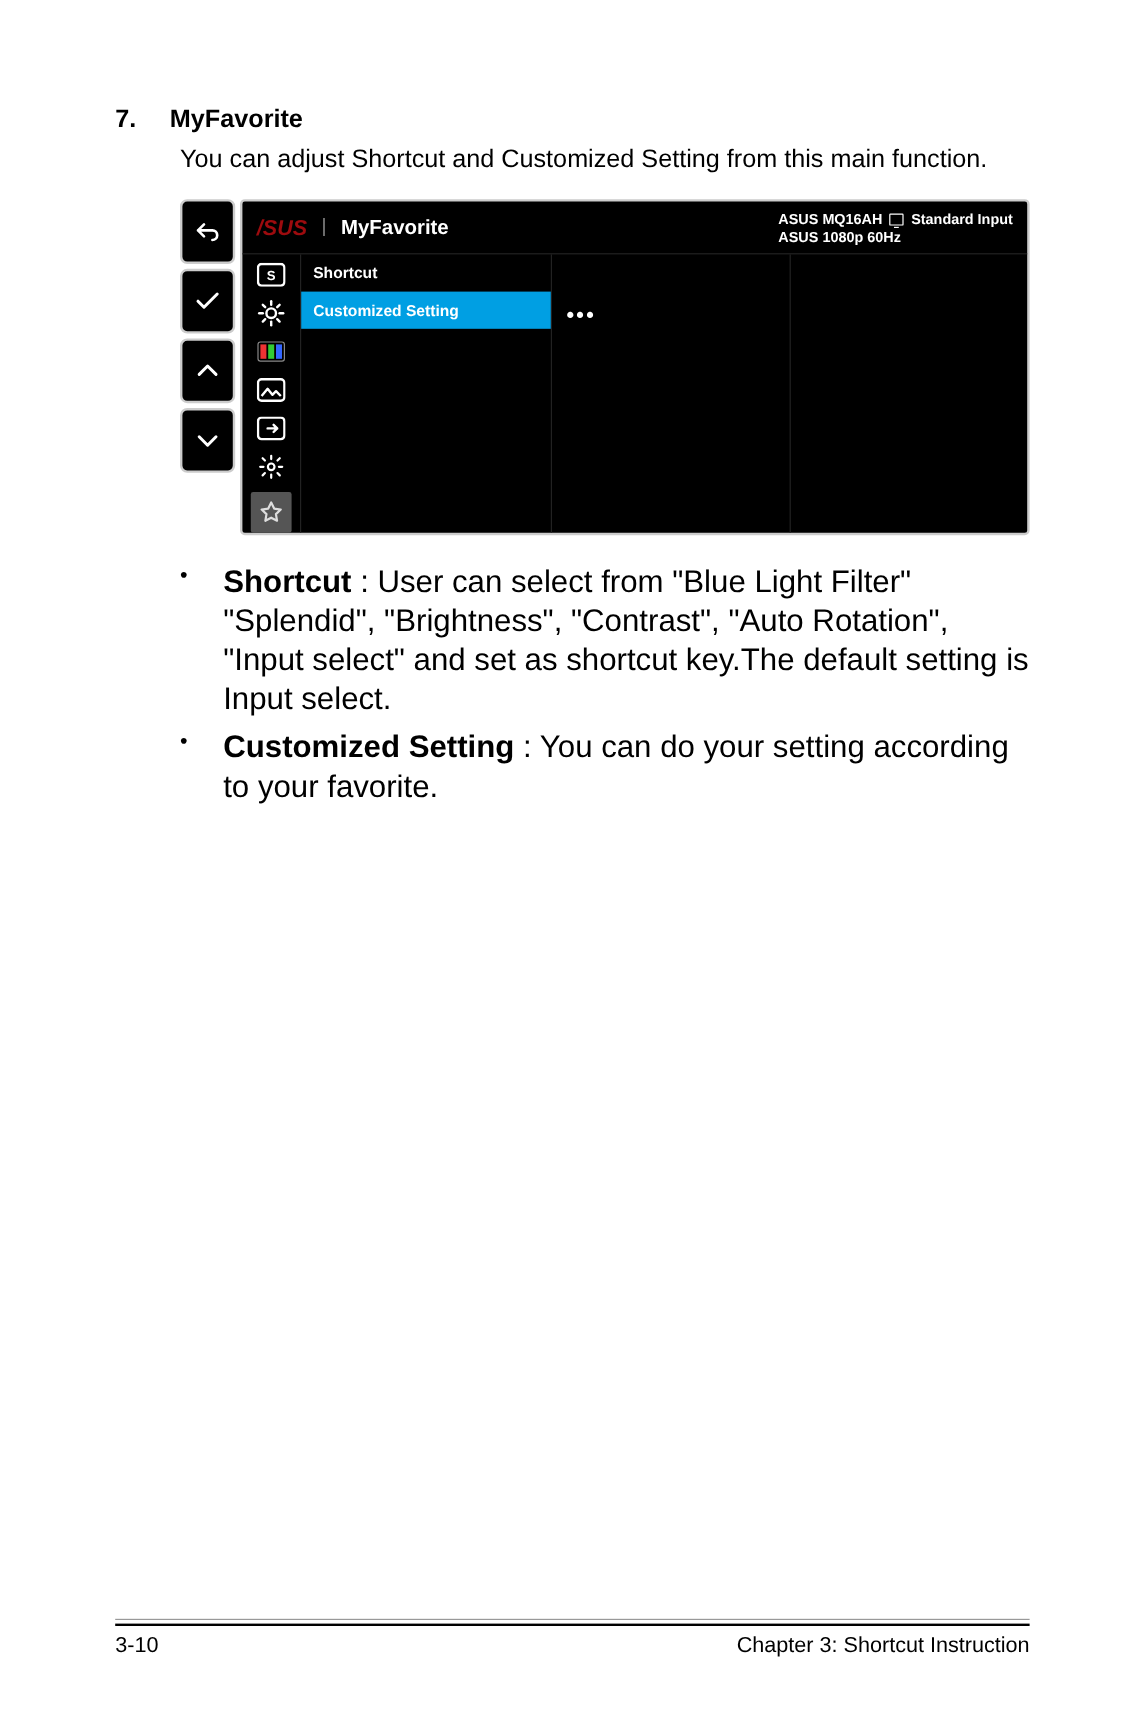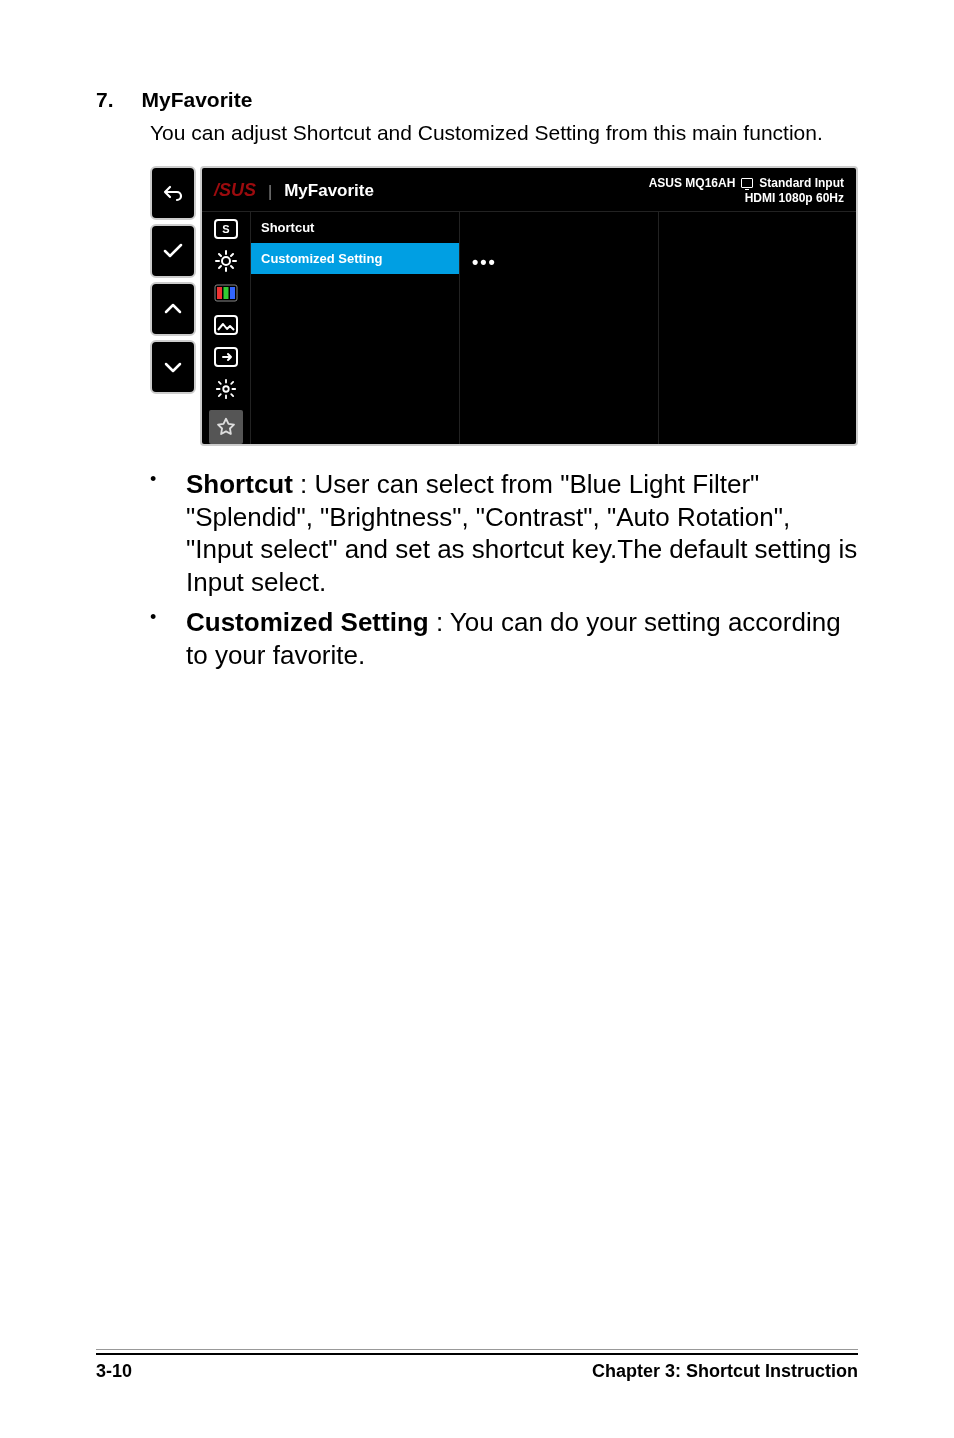--- a/index.html
+++ b/index.html
@@ -71,21 +71,21 @@
       flex-direction: column;
     }
     .osd-header {
       display: flex;
       padding: 8px 12px 6px 12px;
       border-bottom: 1px solid #222;
       align-items: center;
     }
     .osd-header-left {
       display: flex;
-      align-items: flex-end;
+      align-items: flex-start;
       gap: 8px;
       flex: 1;
     }
     .asus-logo {
       display: inline-flex;
       align-items: baseline;
       font-family: "Arial Black", Arial, sans-serif;
       font-weight: 900;
       font-size: 18px;
       letter-spacing: 0px;
@@ -95,21 +95,20 @@
     .header-divider {
       color: #888;
       margin: 0 4px;
     }
     .header-title {
       font-size: 17px;
       font-weight: bold;
       color: #fff;
     }
     .osd-header-right {
-      text-align: right;
       font-size: 12px;
       font-weight: bold;
       line-height: 1.2;
     }
     .osd-header-right .line1 { display: flex; align-items: center; justify-content: flex-end; gap: 6px; }
     .monitor-glyph {
       width: 12px; height: 10px; border: 1.5px solid #fff; border-radius: 1px; display: inline-block; position: relative;
     }
     .monitor-glyph::after { content: ""; position: absolute; left: 3px; right: 3px; height: 1.5px; background: #fff; bottom: -3px; }
     .osd-body {
@@ -190,21 +189,20 @@
       position: absolute;
       left: 96px;
       right: 96px;
       bottom: 56px;
       border-top: 2px solid #000;
       border-bottom: none;
       padding-top: 6px;
       display: flex;
       justify-content: space-between;
       font-size: 18px;
-      font-weight: bold;
     }
     .footer::before {
       content: "";
       position: absolute;
       left: 0; right: 0; top: -6px;
       height: 1px;
       background: #999;
     }
   </style>
 </head>
@@ -247,21 +245,21 @@
           <span class="asus-logo">/SUS</span>
           <span class="header-divider">|</span>
           <span class="header-title">MyFavorite</span>
         </div>
         <div class="osd-header-right">
           <div class="line1">
             <span>ASUS MQ16AH</span>
             <span class="monitor-glyph"></span>
             <span>Standard Input</span>
           </div>
-          <div>HDMI  1080p 60Hz</div>
+          <div>ASUS  1080p 60Hz</div>
         </div>
       </div>
       <div class="osd-body">
         <div class="cat-col">
           <div class="cat-icon">
             <svg width="24" height="20" viewBox="0 0 24 20">
                 <rect x="1" y="1" width="22" height="18" rx="3" stroke="#fff" stroke-width="2" fill="none"></rect>
                 <text x="12" y="14" font-size="11" font-weight="bold" fill="#fff" text-anchor="middle" font-family="Arial">S</text>
               </svg>
           </div>

